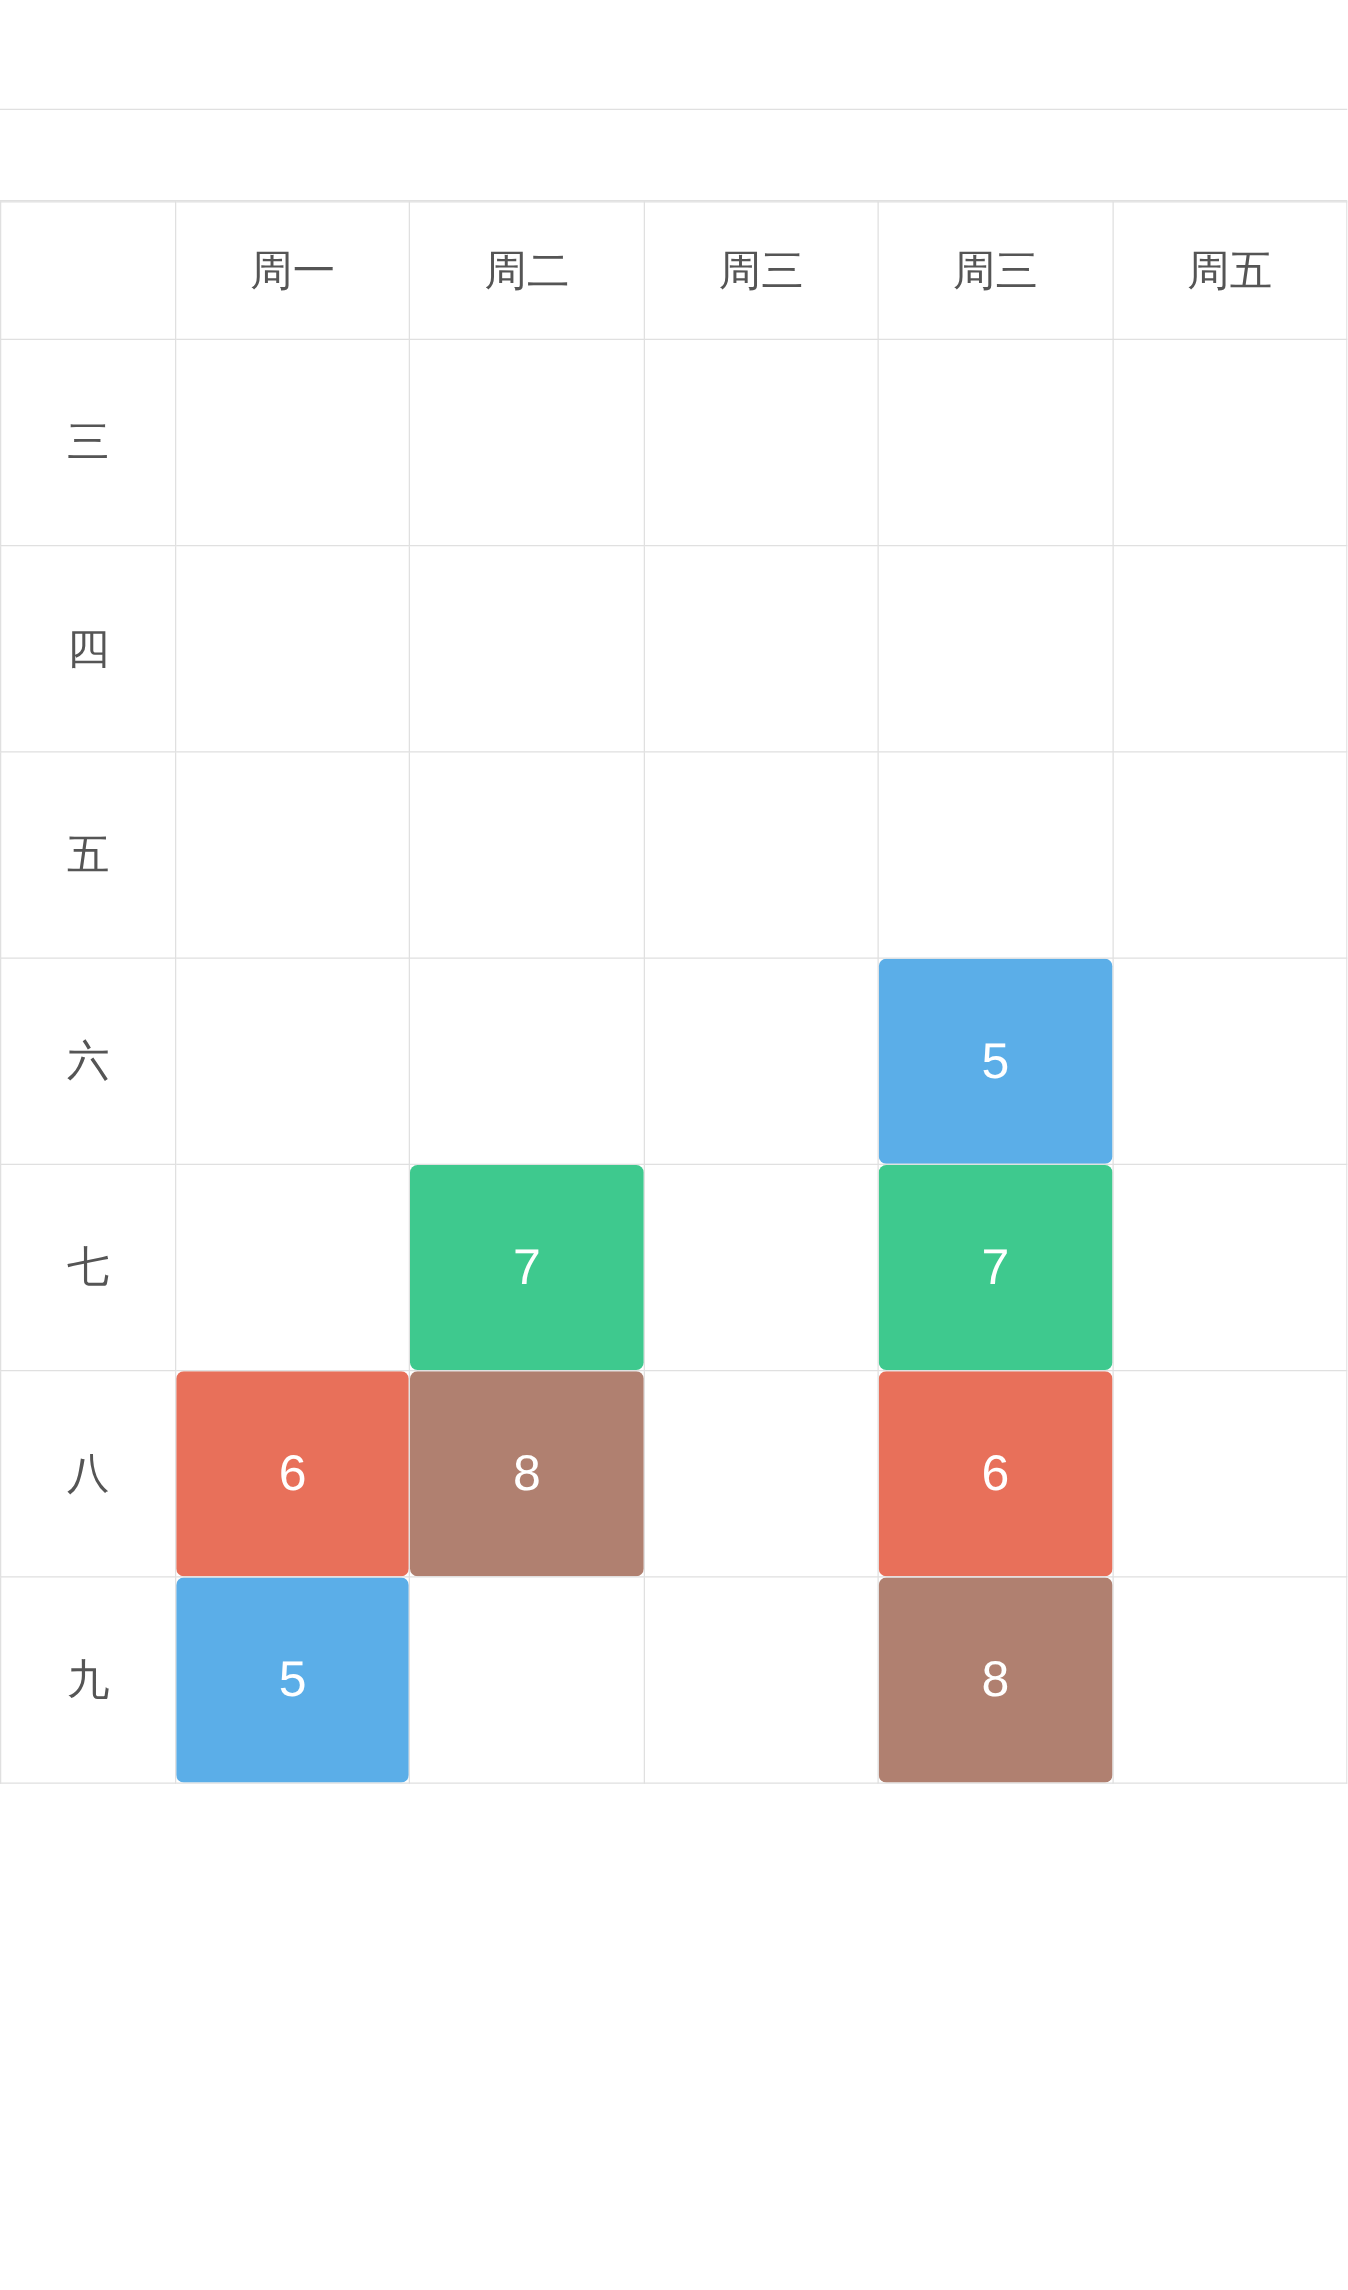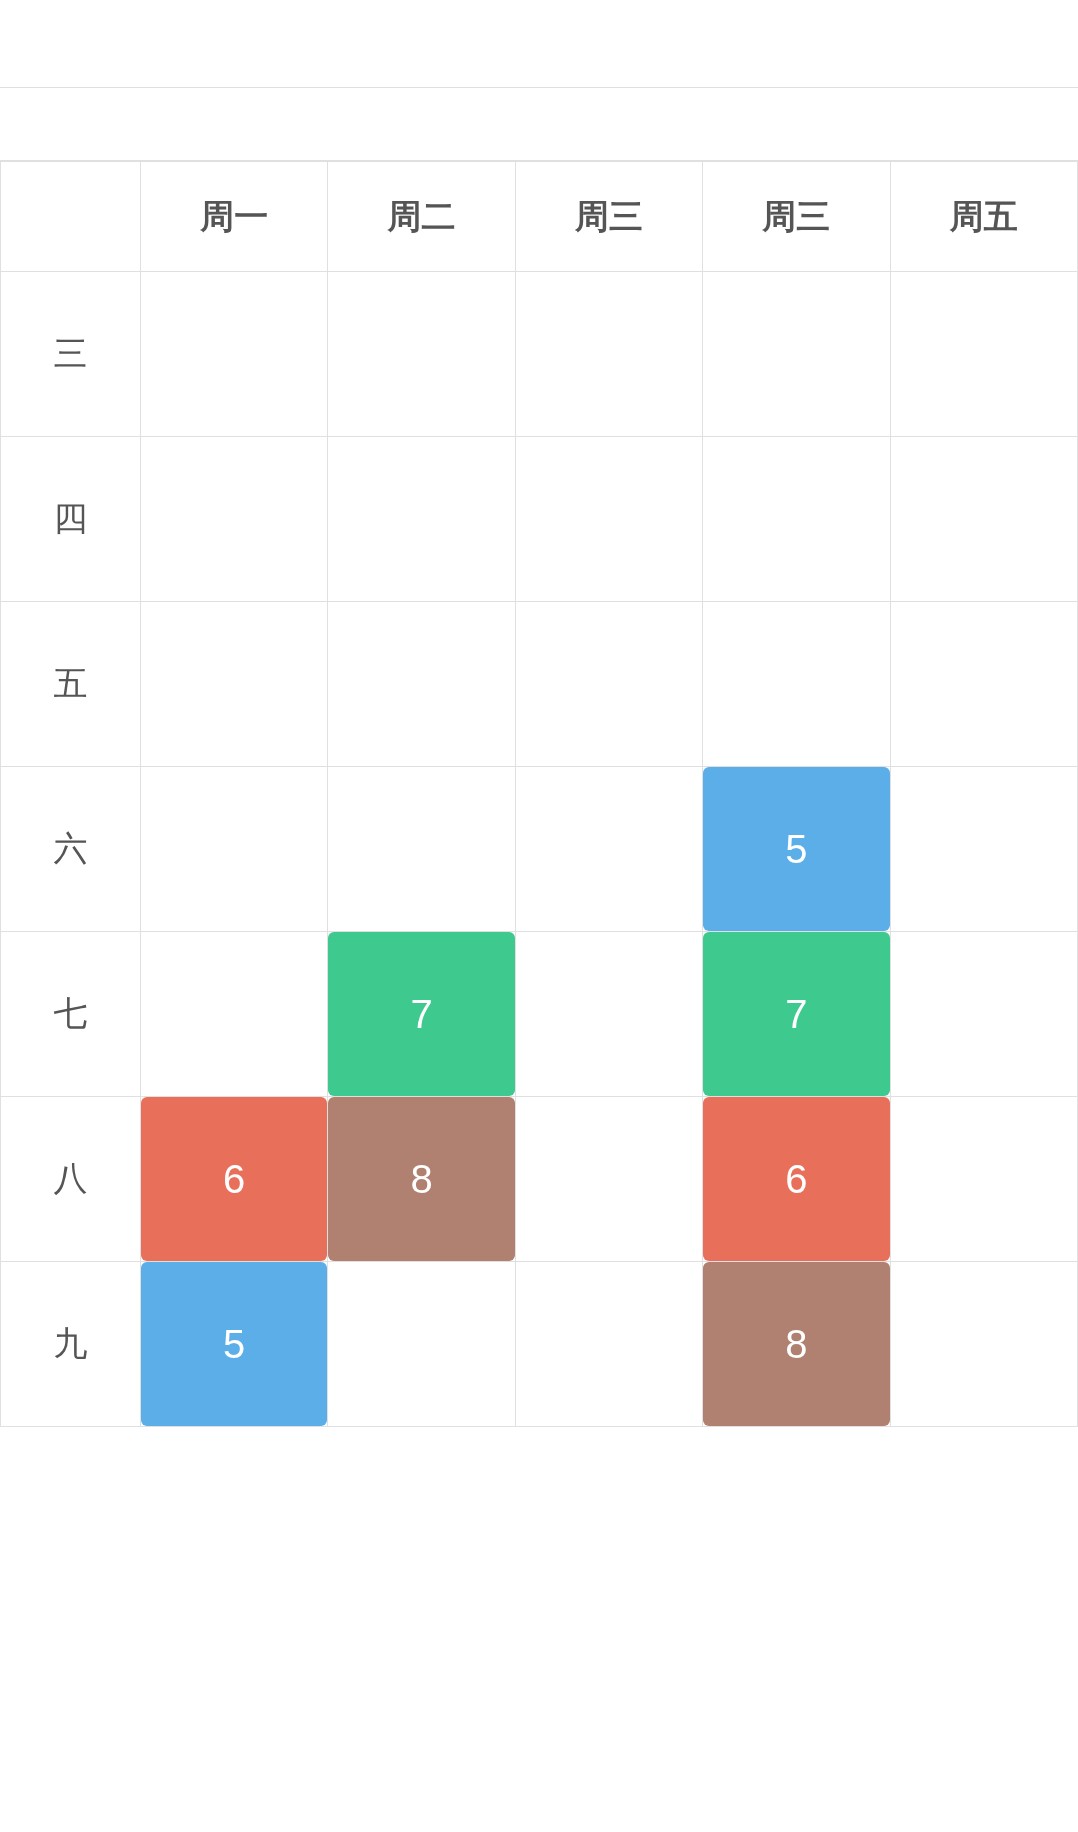--- a/index.html
+++ b/index.html
@@ -57,21 +57,21 @@
       border: 1px solid #e0e0e0;
       text-align: center;
       vertical-align: middle;
     }
 
     
     .schedule-table thead tr th {
       height: 110px;
       font-size: 34px;
       color: #555;
-      font-weight: 700;
+      font-weight: 400;
       background: #fff;
     }
     .schedule-table thead tr th:first-child {
       width: 140px;
     }
 
     
     .schedule-table tbody tr td {
       height: 165px;
       font-size: 32px;

